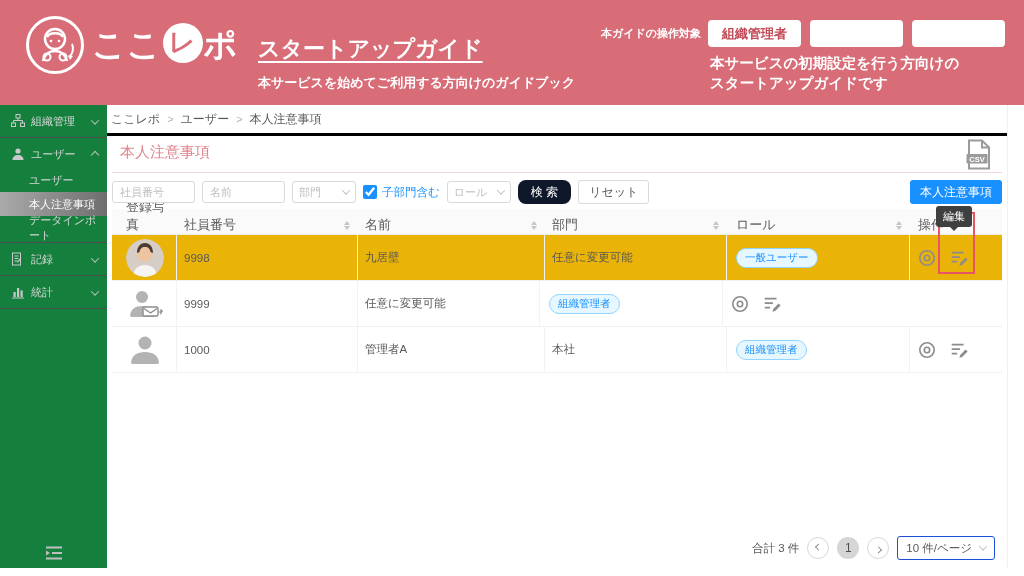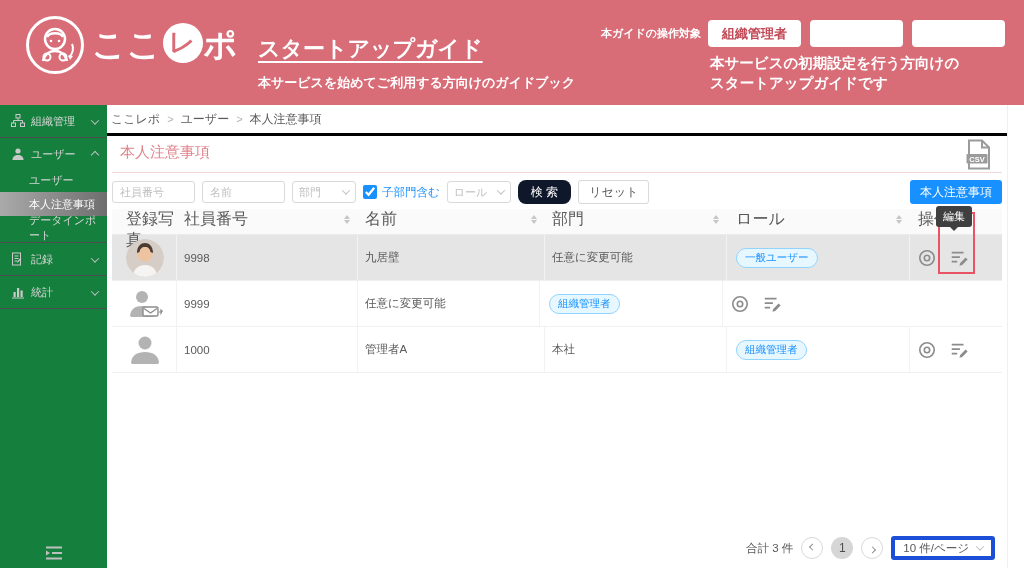--- a/index.html
+++ b/index.html
@@ -52,53 +52,53 @@
   .tb-select .chev { border-color:#bfbfbf; }
   .cb-wrap { display:flex; align-items:center; gap:5px; }
   .cb-wrap input { width:14px; height:14px; accent-color:#1890ff; }
   .cb-label { color:#1890ff; font-size:11.5px; }
   .btn-search { height:24px; padding:0 13px; background:#0f172a; border:none; border-radius:8px; color:#fff; font-size:12px; cursor:pointer; font-family:inherit; }
   .btn-reset { height:24px; padding:0 10px; background:#fff; border:1px solid #d9d9d9; border-radius:3px; color:#595959; font-size:12px; cursor:pointer; font-family:inherit; }
   .btn-add { position:absolute; right:0; top:1px; height:24px; padding:0 10px; background:#1890ff; border:none; border-radius:3px; color:#fff; font-size:12px; cursor:pointer; font-family:inherit; }
 
   
   .table { margin:4px 5px 0; font-size:11.5px; color:#595959; }
-  .thead { display:flex; align-items:flex-start; height:26px; background:#fafafa; border-bottom:1px solid #ebebeb; font-size:16px; }
+  .thead { display:flex; align-items:flex-end; height:26px; background:#fafafa; border-bottom:1px solid #ebebeb; font-size:13px; }
   .th,.td { flex:0 0 auto; display:flex; align-items:center; }
   .c-photo { width:65px; padding-left:14px; }
   .c-id { width:181px; padding-left:7px; }
   .c-name { width:187px; padding-left:7px; }
   .c-dept { width:182px; padding-left:7px; }
   .c-role { width:183px; padding-left:9px; }
   .c-ops { flex:1 1 auto; padding-left:8px; }
   .th .sort { margin-left:auto; margin-right:8px; display:flex; flex-direction:column; gap:1px; }
   .tri-up { width:0; height:0; border-left:3.5px solid transparent; border-right:3.5px solid transparent; border-bottom:4px solid #c6c6c6; }
   .tri-dn { width:0; height:0; border-left:3.5px solid transparent; border-right:3.5px solid transparent; border-top:4px solid #c6c6c6; }
   .row { display:flex; align-items:center; height:46px; border-bottom:1px solid #f0f0f0; background:#fff; }
-  .row.first { background:#e5e5e5; }
+  .row.first { background:#eab308; }
   .row .td { align-self:stretch; border-right:1px solid #f2f2f2; }
   .row .td:last-child { border-right:none; }
   .avatar { width:38px; height:38px; border-radius:50%; overflow:hidden; flex:0 0 38px; }
   .role-badge { padding:2px 8px; font-size:10.5px; color:#1890ff; background:#e6f7ff; border:1px solid #91d5ff; border-radius:10px; white-space:nowrap; }
   .op-icon { cursor:pointer; display:inline-flex; }
   .op-gap { width:13px; }
 
   
   .hl-box { position:absolute; left:831px; top:107px; width:37px; height:62px; border:2px solid #e85463; pointer-events:none; z-index:5; }
   .tooltip { position:absolute; left:829px; top:101px; z-index:6; background:#3f3f3f; color:#fff; font-size:11px; padding:3px 7px; border-radius:3px; white-space:nowrap; }
   .tooltip:after { content:""; position:absolute; left:50%; bottom:-4px; margin-left:-4px; border-left:4px solid transparent; border-right:4px solid transparent; border-top:4px solid #3f3f3f; }
 
   
   .pagination { position:absolute; right:12px; bottom:8px; display:flex; align-items:center; gap:8px; font-size:11.5px; color:#595959; }
   .pg-circle { width:22px; height:22px; border-radius:50%; border:1px solid #d9d9d9; background:#fff; display:flex; align-items:center; justify-content:center; cursor:pointer; }
   .pg-circle .chev { border-color:#8c8c8c; width:5px; height:5px; }
   .chev.left { transform:rotate(135deg) translate(-1px,1px); }
   .chev.right { transform:rotate(-45deg) translate(-1px,1px); }
   .pg-current { width:22px; height:22px; border-radius:50%; background:#d6d6d6; color:#4d4d4d; display:flex; align-items:center; justify-content:center; font-size:12px; cursor:pointer; }
-  .pg-size { height:24px; border:4px solid #1d4ed8; border-radius:3px; padding:0 8px; display:flex; align-items:center; gap:8px; cursor:pointer; }
+  .pg-size { height:24px; border:1px solid #1d4ed8; border-radius:3px; padding:0 8px; display:flex; align-items:center; gap:8px; cursor:pointer; }
   .pg-size .chev { border-color:#bfbfbf; }
 </style>
 </head>
 <body>
 
 <div class="app">
 
   <div class="header">
     <div class="logo">
       <span class="mascot">

